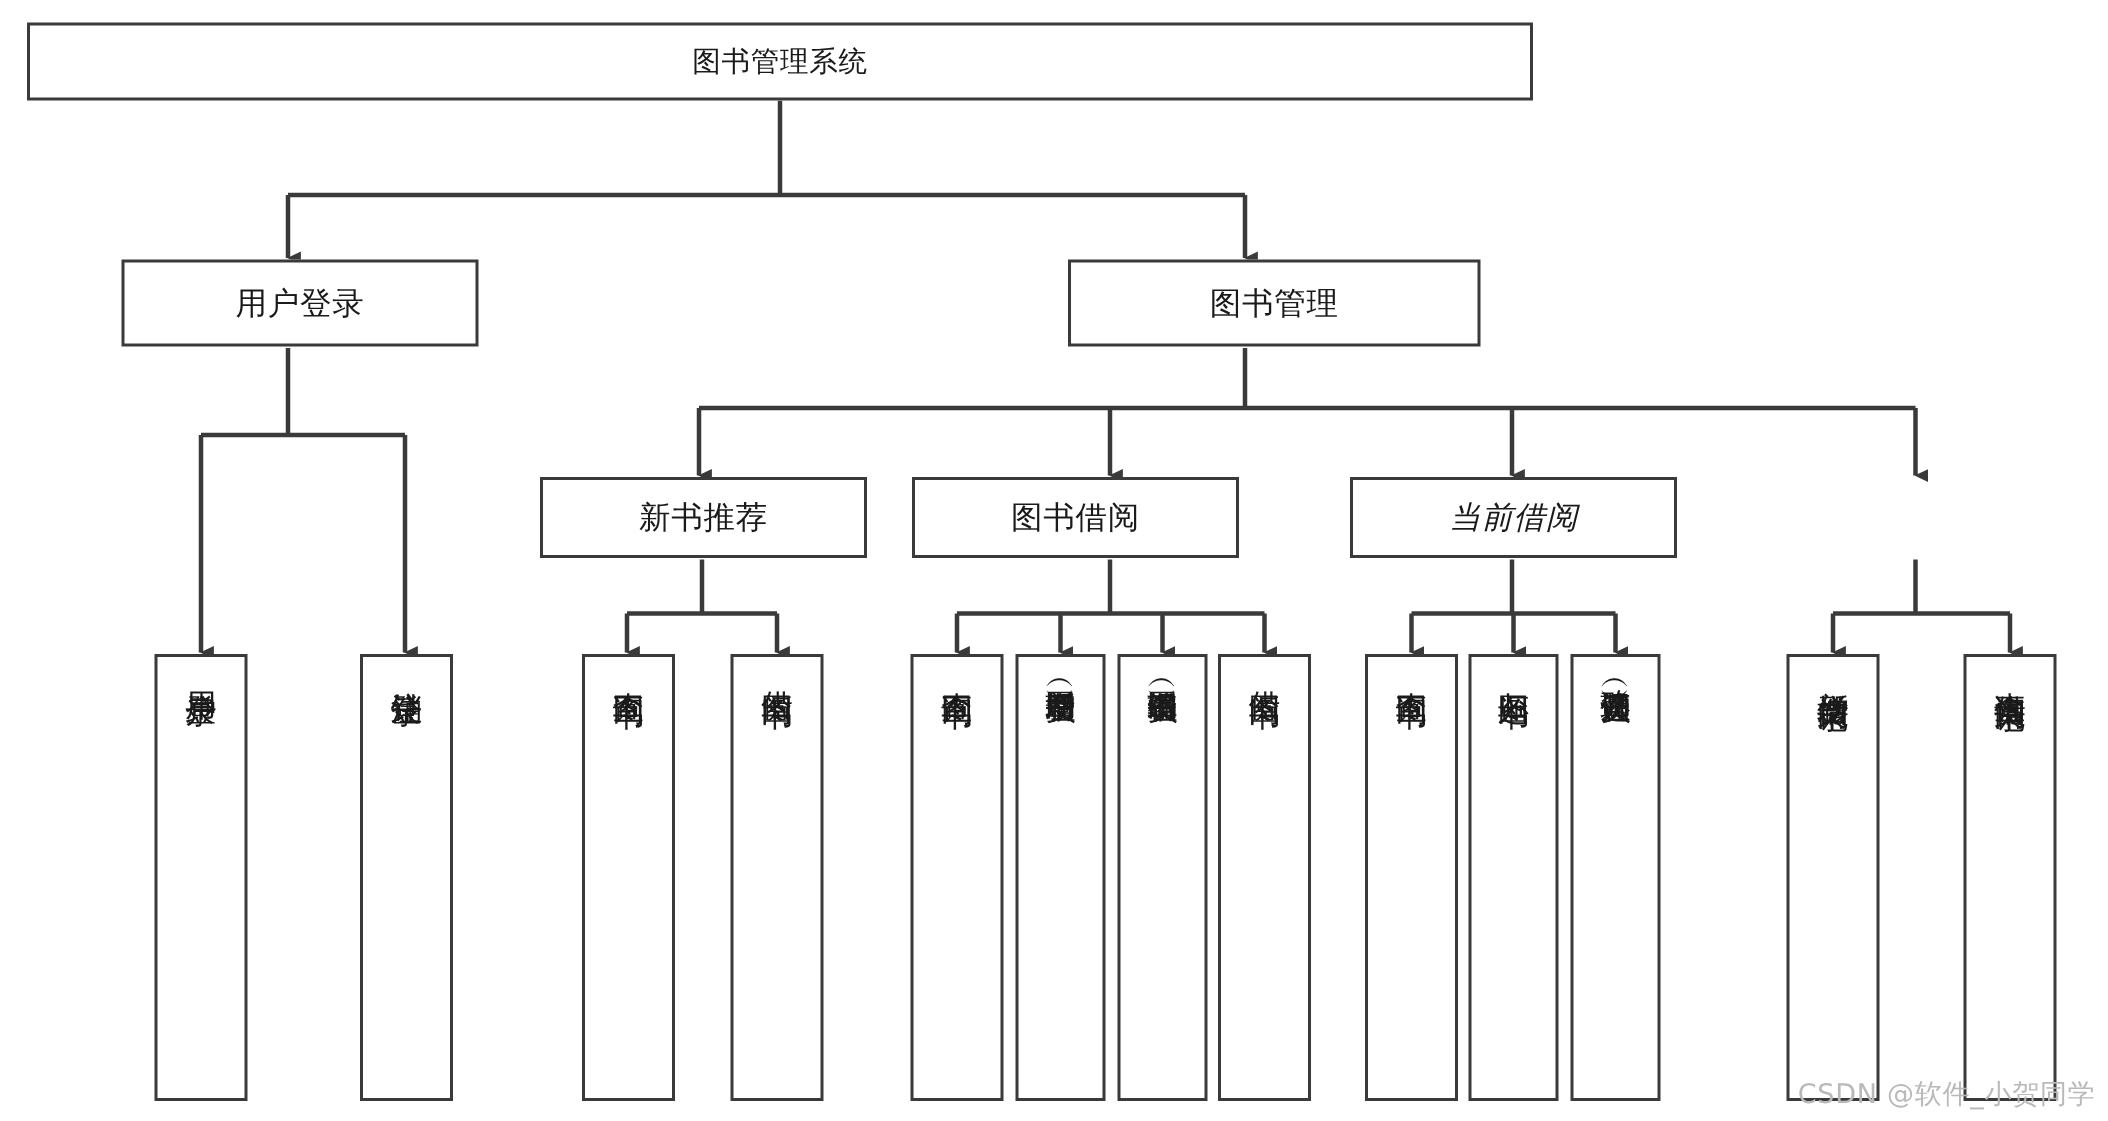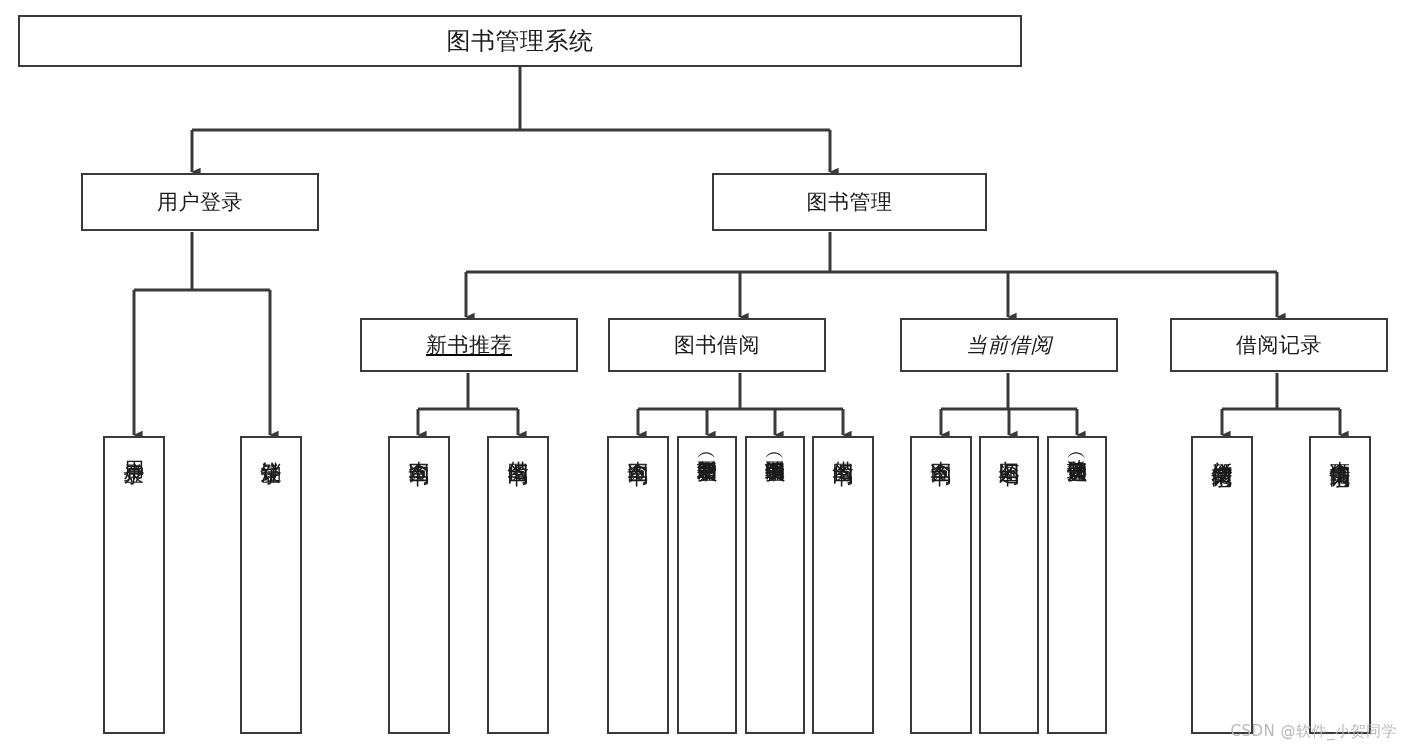--- a/index.html
+++ b/index.html
@@ -39,21 +39,21 @@
     color: #1a1a1a;
     text-align: center;
     line-height: 1.18;
     letter-spacing: 0.5px;
     white-space: nowrap;
   }
   .node.horizontal .node-label {
     font-size: 21px;
   }
   .node.root .node-label {
-    font-size: 24px;
+    font-size: 19px;
   }
   .node.vertical {
     align-items: flex-start;
     justify-content: center;
     padding-top: 6px;
   }
   .node.vertical .node-label {
     writing-mode: vertical-rl;
     text-orientation: upright;
     font-size: 21px;
@@ -63,21 +63,21 @@
     max-height: 100%;
   }
   .node.vertical.long .node-label {
     font-size: 20px;
     letter-spacing: 0.5px;
   }
   #watermark {
     position: absolute;
     right: 8px;
     bottom: 6px;
-    font-size: 15px;
+    font-size: 18px;
     color: #b9b9b9;
     letter-spacing: 0.5px;
     z-index: 5;
     white-space: nowrap;
   }
 </style>
 </head>
 <body>
 
 <div id="diagram-root">
@@ -136,32 +136,29 @@
     <span class="node-label">图书管理系统</span>
   </div>
 
   <div class="node horizontal" style="left:81px; top:173px; width:238px; height:58px;">
     <span class="node-label">用户登录</span>
   </div>
   <div class="node horizontal" style="left:712px; top:173px; width:275px; height:58px;">
     <span class="node-label">图书管理</span>
   </div>
 
-  <div class="node horizontal" style="left:360px; top:318px; width:218px; height:54px;text-decoration:underline;">
+  <div class="node horizontal" style="left:360px; top:318px; width:218px; height:54px;">
     <span class="node-label">新书推荐</span>
   </div>
   <div class="node horizontal" style="left:608px; top:318px; width:218px; height:54px;">
     <span class="node-label">图书借阅</span>
   </div>
   <div class="node horizontal" style="left:900px; top:318px; width:218px; height:54px;font-style:italic;">
     <span class="node-label">当前借阅</span>
   </div>
-  <div class="node horizontal" style="left:1170px; top:318px; width:218px; height:54px;">
-    <span class="node-label">借阅记录</span>
-  </div>
 
   <div class="node vertical" style="left:103px; top:436px; width:62px; height:298px;">
     <span class="node-label">用户登录</span>
   </div>
   <div class="node vertical" style="left:240px; top:436px; width:62px; height:298px;">
     <span class="node-label">注销登录</span>
   </div>
 
   <div class="node vertical" style="left:388px; top:436px; width:62px; height:298px;">
     <span class="node-label">查询图书</span>

